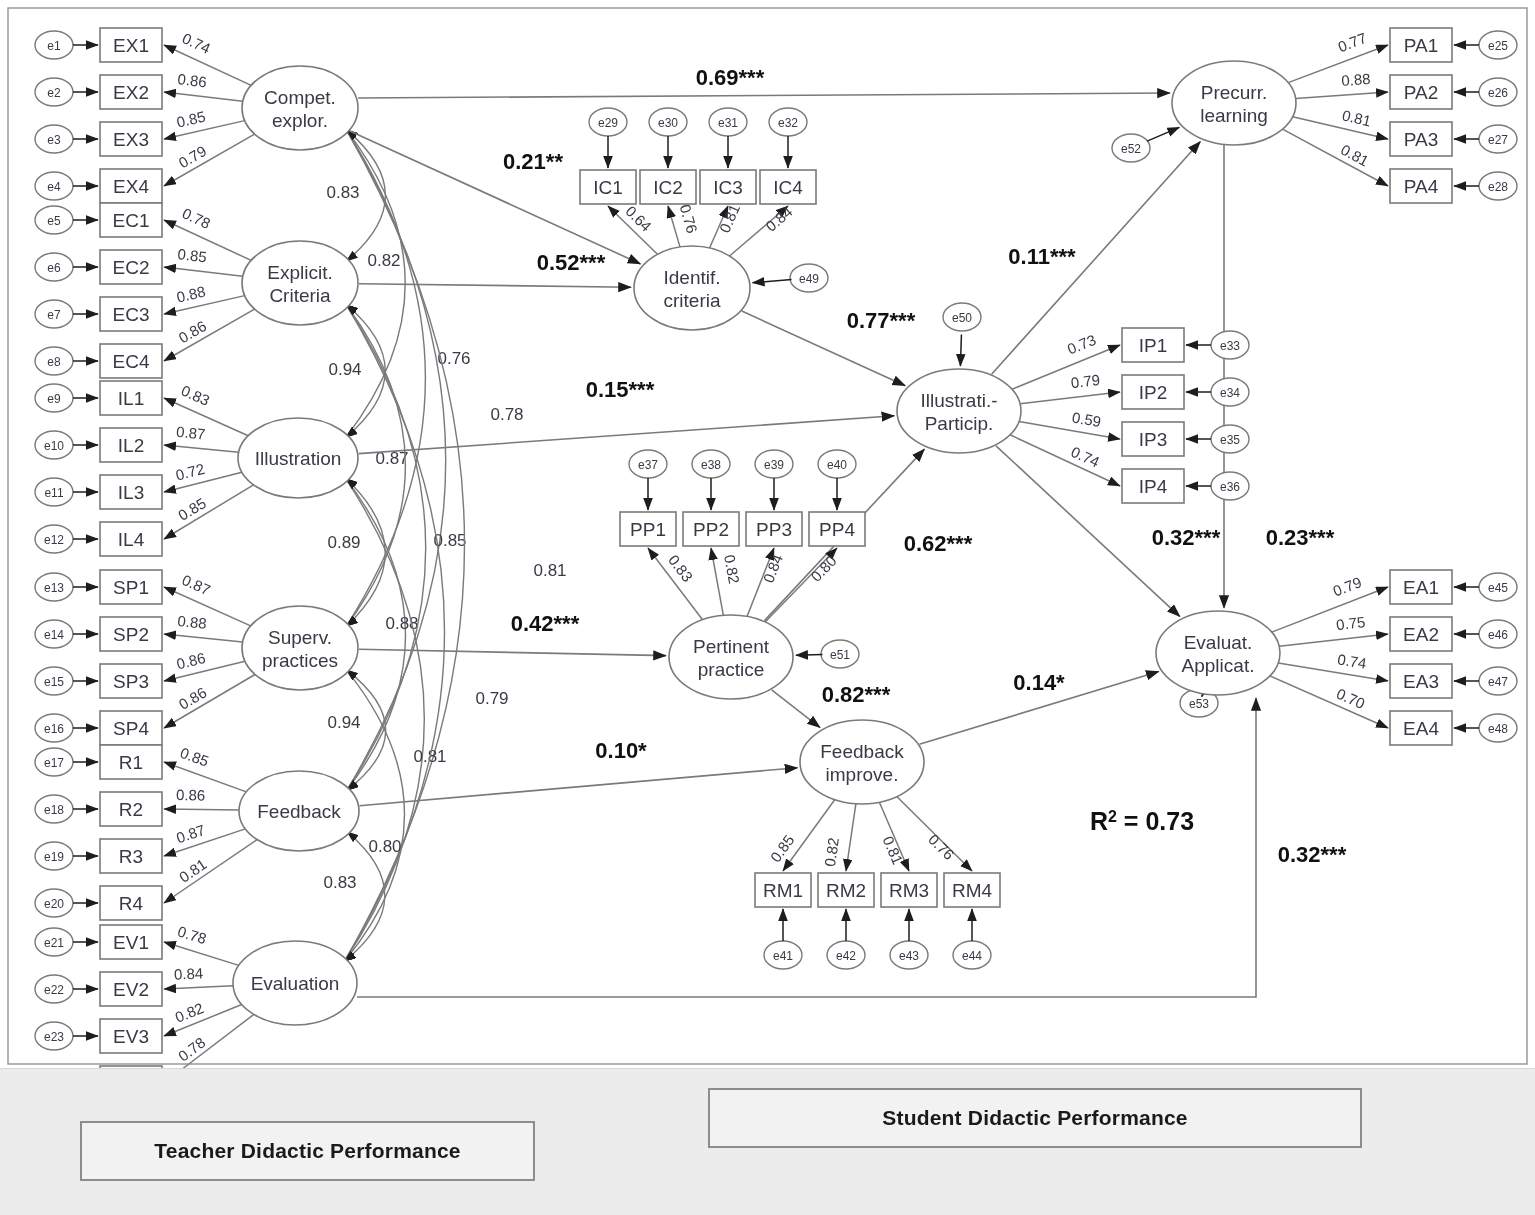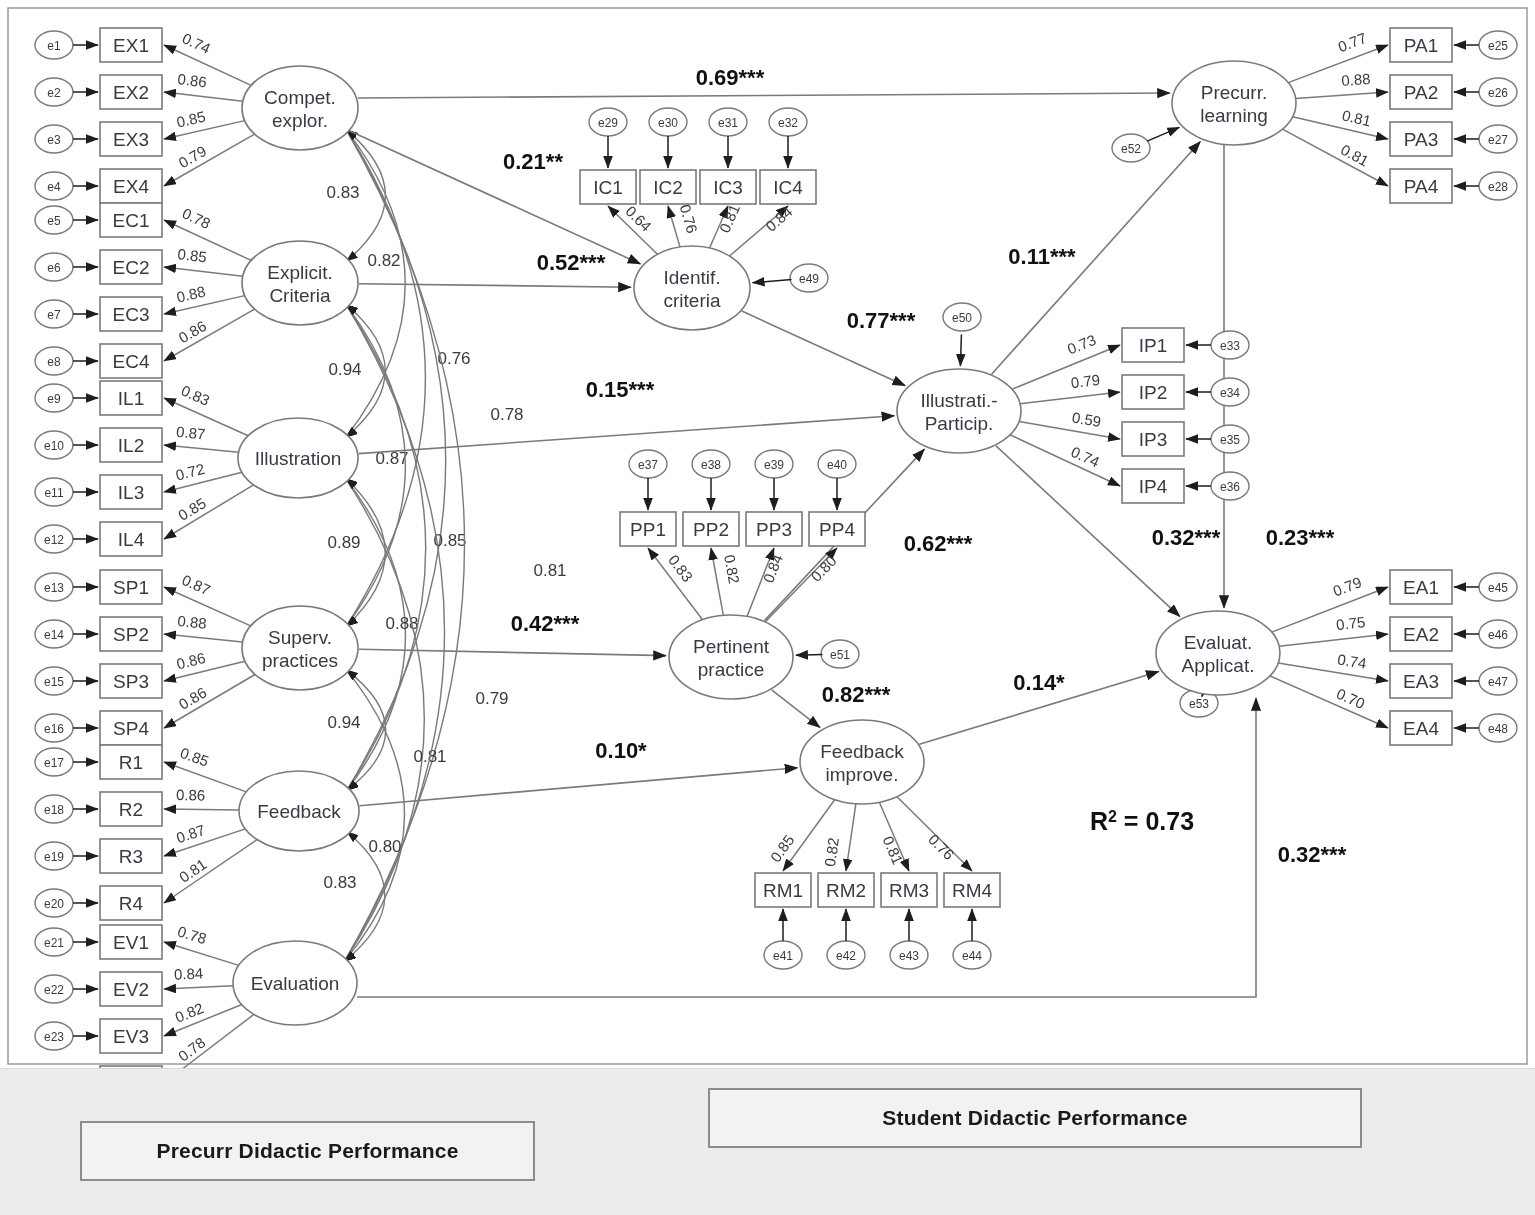--- a/index.html
+++ b/index.html
@@ -701,15 +701,15 @@
         <text x="1186" y="545" font-size="22" fill="#111111" font-family="&quot;Liberation Sans&quot;, sans-serif" text-anchor="middle" font-weight="bold">0.32***</text>
         <text x="1300" y="545" font-size="22" fill="#111111" font-family="&quot;Liberation Sans&quot;, sans-serif" text-anchor="middle" font-weight="bold">0.23***</text>
         <text x="1312" y="862" font-size="22" fill="#111111" font-family="&quot;Liberation Sans&quot;, sans-serif" text-anchor="middle" font-weight="bold">0.32***</text>
       </g>
     <g id="g-r2">
         <text x="1142" y="830" font-size="25" fill="#111111" font-weight="bold" text-anchor="middle" font-family="&quot;Liberation Sans&quot;, sans-serif"><tspan>R</tspan><tspan baseline-shift="super" font-size="16">2</tspan><tspan> = 0.73</tspan></text>
       </g>
   </svg>
 
   <div class="footer-band"></div>
-  <div class="legend-box" id="legend-teacher">Precurr Didactic Performance</div>
+  <div class="legend-box" id="legend-teacher">Teacher Didactic Performance</div>
   <div class="legend-box" id="legend-student">Student Didactic Performance</div>
 </div>
 
 </body></html>

